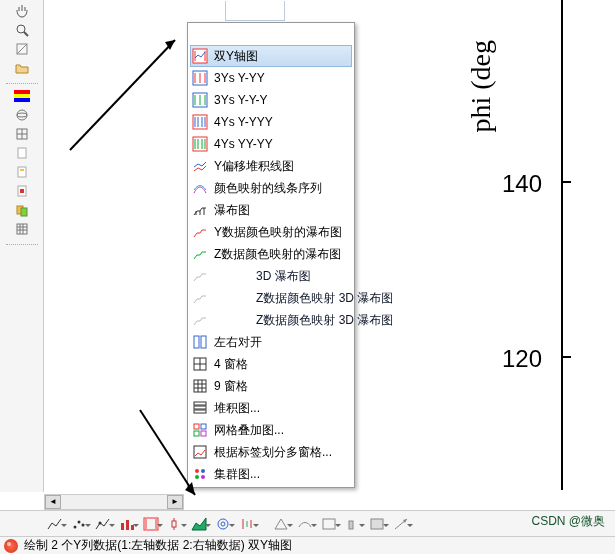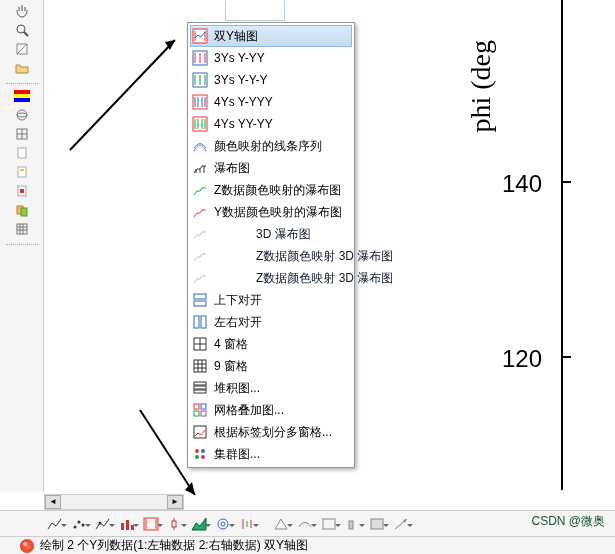--- a/index.html
+++ b/index.html
@@ -6,34 +6,34 @@
   body { width: 615px; height: 554px; background: #fff; position: relative; overflow: hidden; font-size: 12px; }
   .left-toolbar { position: absolute; left: 0; top: 0; width: 44px; height: 492px; background: #f5f5f5; border-right: 1px solid #ccc; display: flex; flex-direction: column; align-items: center; padding-top: 2px; gap: 1px; }
   .tb-icon { width: 18px; height: 18px; display: flex; align-items: center; justify-content: center; border: 1px solid transparent; position: relative; }
   .sep { width: 32px; height: 4px; border-bottom: 1px dotted #aaa; margin: 2px 0; }
   .color-strip { width: 16px; height: 12px; display: flex; flex-direction: column; }
   .cs-r { background: red; flex: 1; }
   .cs-y { background: yellow; flex: 1; }
   .cs-b { background: blue; flex: 1; }
   .menu { position: absolute; left: 187px; top: 22px; width: 168px; background: #fff; border: 1px solid #999; box-shadow: 2px 2px 4px rgba(0,0,0,.3); padding: 2px; }
   .menu-item { display: flex; align-items: center; height: 22px; padding: 0 4px 0 2px; gap: 6px; cursor: default; white-space: nowrap; }
-  .menu-item.sel { background: linear-gradient(#dbeaf9,#c5dcf3); border: 1px solid #93b8e0; padding: 0 3px 0 1px; }
+  .menu-item.sel { background: linear-gradient(#dbeaf9,#c5dcf3); border: 1px solid #93b8e0; padding: 0 3px 0 1px; margin-top: 20px; }
   .menu-item.dis { color: #0f172a; gap: 48px; }
   .m-icon { width: 16px; height: 16px; display: flex; align-items: center; justify-content: center; flex-shrink: 0; font-size: 11px; }
   .m-label { font-size: 12px; }
   .plot-area { position: absolute; left: 355px; top: 0; right: 0; height: 490px; }
   .ylabel { position: absolute; right: 150px; top: 40px; transform: rotate(-90deg); transform-origin: right top; font-family: 'Times New Roman', serif; font-size: 28px; }
   .tick { position: absolute; right: 73px; font-family: Liberation Sans, sans-serif; font-size: 24px; }
   .axis-line { position: absolute; background: #000; }
   .bottom-scroll { position: absolute; left: 44px; bottom: 44px; width: 140px; height: 16px; background: #f0f0f0; border: 1px solid #ccc; display: flex; align-items: center; }
   .scroll-btn { width: 16px; height: 14px; background: #e0e0e0; border: 1px solid #aaa; font-size: 8px; text-align: center; line-height: 12px; }
   .bottom-toolbar { position: absolute; left: 0; bottom: 18px; width: 615px; height: 26px; background: #f5f5f5; border-top: 1px solid #ccc; display: flex; align-items: center; padding-left: 44px; gap: 2px; }
   .bt-icon { width: 22px; height: 20px; display: flex; align-items: center; justify-content: center; border: 1px solid transparent; position: relative; }
   .bt-icon.drop::after { content: ''; position: absolute; right: -2px; top: 50%; border: 3px solid transparent; border-top-color: #666; }
-  .status-bar { position: absolute; left: 0; bottom: 0; width: 615px; height: 18px; background: #f5f5f5; border-top: 1px solid #ccc; display: flex; align-items: center; padding-left: 20px; font-size: 12px; }
+  .status-bar { position: absolute; left: 0; bottom: 0; width: 615px; height: 18px; background: #f5f5f5; border-top: 1px solid #ccc; display: flex; align-items: center; padding-left: 4px; font-size: 12px; }
   .status-icon { width: 14px; height: 14px; border-radius: 50%; background: radial-gradient(#ff6b4a,#d63020); margin-right: 6px; position: relative; }
   .status-icon::after{ content:''; position:absolute; left:3px; top:3px; width:4px; height:4px; border-radius:50%; background:rgba(255,255,255,.6);}
   .arrow { position: absolute; }
   .watermark { position: absolute; right: 10px; bottom: 24px; color: #14532d; font-size: 12px; }
   svg { display: block; }
   .tiny-box { position: absolute; left: 225px; top: 1px; width: 60px; height: 20px; border: 1px solid #bcd; border-top: none; }
 </style>
 </head>
 <body>
 
@@ -161,51 +161,60 @@
         <svg width="16" height="16">
           <rect x="1" y="1" width="14" height="14" fill="#fff" stroke="#e33"></rect>
           <path d="M3 3v10M6 3v10M10 3v10M13 3v10" stroke="#1a3"></path>
         </svg>
       </span>
       <span class="m-label">4Ys YY-YY</span>
     </div>
   <div class="menu-item">
       <span class="m-icon">
         <svg width="16" height="16">
+          <path d="M2 13l4-3 4 2 4-4" stroke="#e33" fill="none"></path>
+          <path d="M2 9l4-3 4 2 4-4" stroke="#36c" fill="none"></path>
+        </svg>
+      </span>
+      <span class="m-label">Y偏移堆积线图</span>
+    </div>
+  <div class="menu-item">
+      <span class="m-icon">
+        <svg width="16" height="16">
           <path d="M2 13c4-8 8-8 12 0" stroke="#b3c" fill="none"></path>
           <path d="M2 10c4-6 8-6 12 0" stroke="#3ac" fill="none"></path>
         </svg>
       </span>
       <span class="m-label">颜色映射的线条序列</span>
     </div>
   <div class="menu-item">
       <span class="m-icon">
         <svg width="16" height="16">
           <path d="M2 13l3-4h3l2-3h4" stroke="#333" fill="none"></path>
           <path d="M4 13v-4M8 9v4M12 6v7" stroke="#333"></path>
         </svg>
       </span>
       <span class="m-label">瀑布图</span>
     </div>
   <div class="menu-item">
       <span class="m-icon">
         <svg width="16" height="16">
+          <path d="M2 13l3-4h3l2-3h4" stroke="#e33" fill="none"></path>
+        </svg>
+      </span>
+      <span class="m-label">Y数据颜色映射的瀑布图</span>
+    </div>
+  <div class="menu-item">
+      <span class="m-icon">
+        <svg width="16" height="16">
           <path d="M2 13l3-4h3l2-3h4" stroke="#1a3" fill="none"></path>
         </svg>
       </span>
       <span class="m-label">Z数据颜色映射的瀑布图</span>
     </div>
-  <div class="menu-item">
-      <span class="m-icon">
-        <svg width="16" height="16">
-          <path d="M2 13l3-4h3l2-3h4" stroke="#e33" fill="none"></path>
-        </svg>
-      </span>
-      <span class="m-label">Y数据颜色映射的瀑布图</span>
-    </div>
   <div class="menu-item dis">
       <span class="m-icon">
         <svg width="16" height="16">
           <path d="M2 13l3-4h3l2-3h4" stroke="#bbb" fill="none"></path>
         </svg>
       </span>
       <span class="m-label">3D 瀑布图</span>
     </div>
   <div class="menu-item dis">
       <span class="m-icon">
@@ -215,29 +224,20 @@
       </span>
       <span class="m-label">Z数据颜色映射 3D 瀑布图</span>
     </div>
   <div class="menu-item dis">
       <span class="m-icon">
         <svg width="16" height="16">
           <path d="M2 13l3-4h3l2-3h4" stroke="#bbb" fill="none"></path>
         </svg>
       </span>
       <span class="m-label">Z数据颜色映射 3D 瀑布图</span>
-    </div>
-  <div class="menu-item">
-      <span class="m-icon">
-        <svg width="16" height="16">
-          <rect x="2" y="2" width="12" height="5" fill="none" stroke="#36c"></rect>
-          <rect x="2" y="9" width="12" height="5" fill="none" stroke="#36c"></rect>
-        </svg>
-      </span>
-      <span class="m-label">上下对开</span>
     </div>
   <div class="menu-item">
       <span class="m-icon">
         <svg width="16" height="16">
           <rect x="2" y="2" width="5" height="12" fill="none" stroke="#36c"></rect>
           <rect x="9" y="2" width="5" height="12" fill="none" stroke="#36c"></rect>
         </svg>
       </span>
       <span class="m-label">左右对开</span>
     </div>

